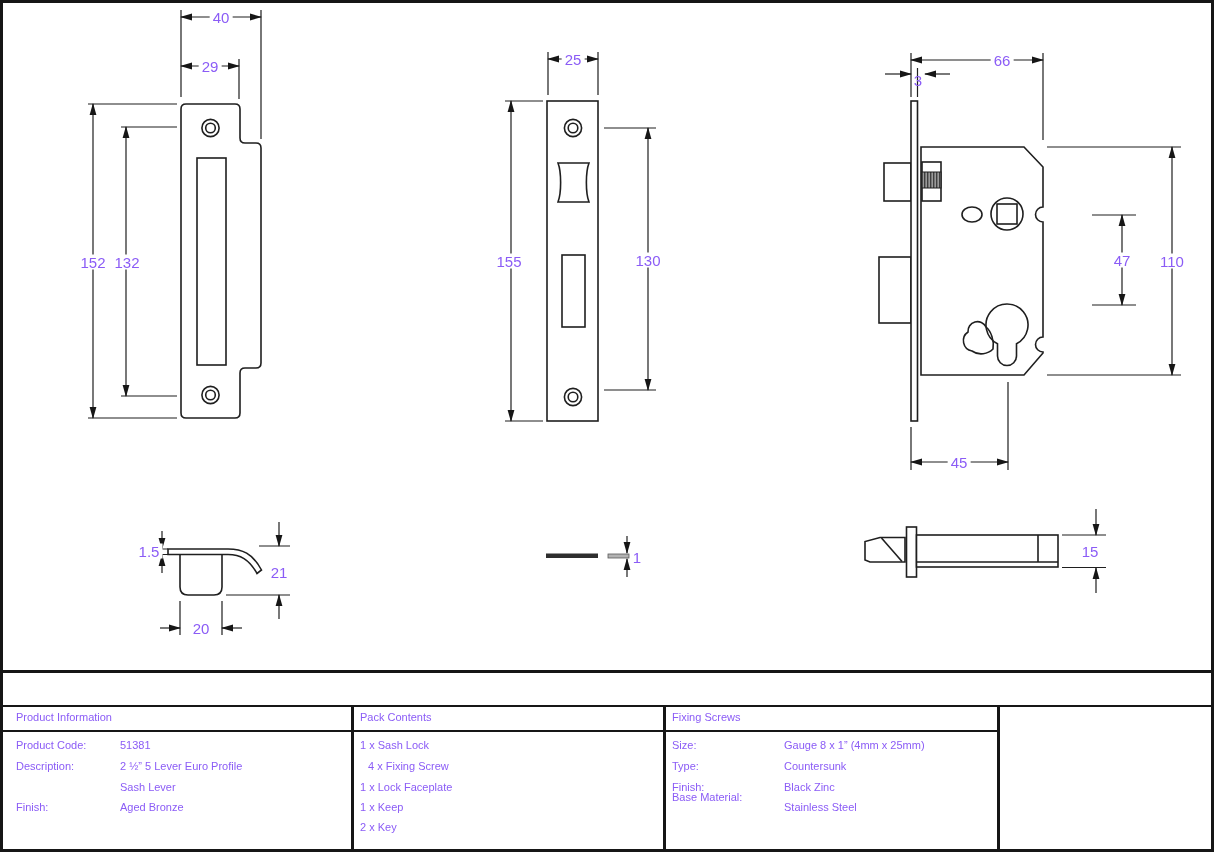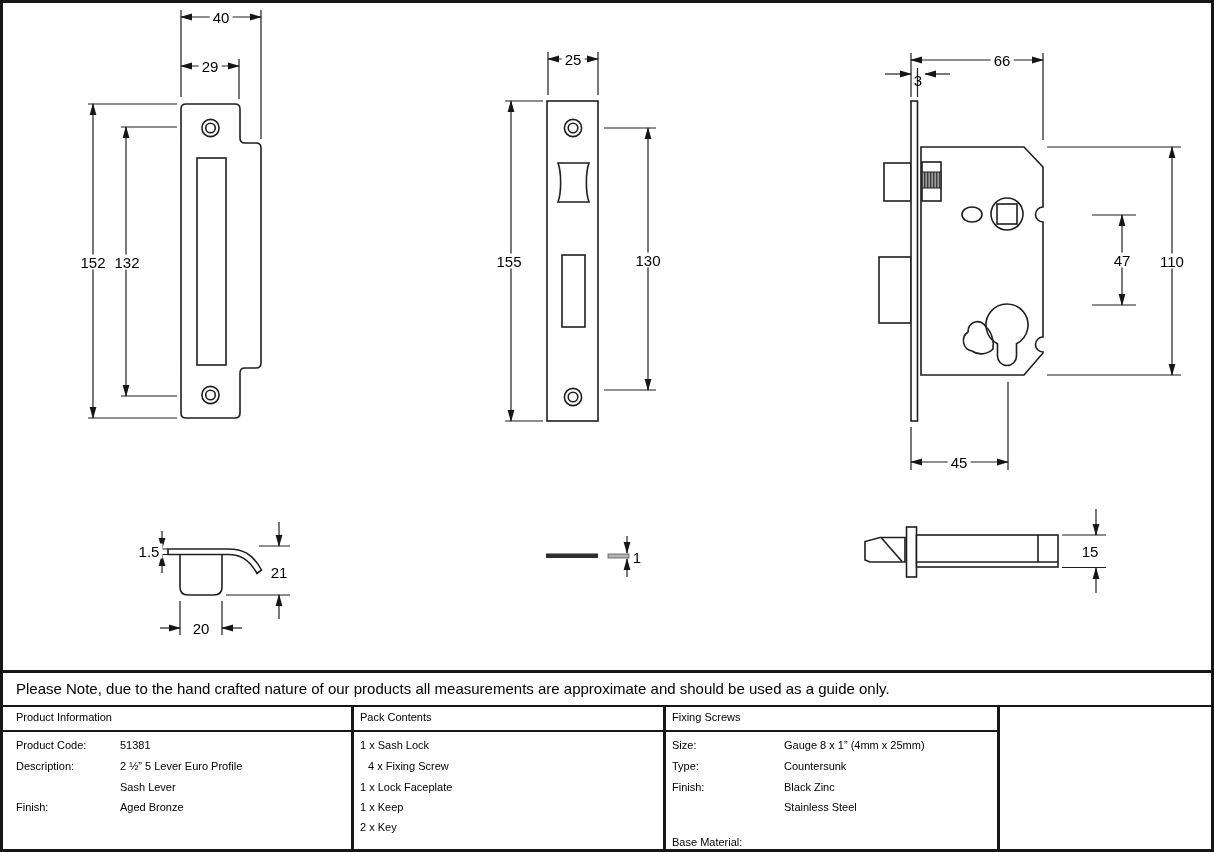--- a/index.html
+++ b/index.html
@@ -1,17 +1,17 @@
 <!DOCTYPE html>
 <html><head>
 <meta charset="utf-8">
 <style>
   html,body{margin:0;padding:0;background:#e8e8e8;}
   .page{position:relative;width:1214px;height:852px;background:#ffffff;
-        font-family:"Liberation Sans",sans-serif;color:#000000;overflow:hidden;margin:0 auto;}
+        font-family:"Liberation Sans",sans-serif;color:#8b5cf6;overflow:hidden;margin:0 auto;}
   .outer-border{position:absolute;inset:0;border:3px solid #161616;pointer-events:none;z-index:30;}
   .hline,.vline{position:absolute;background:#161616;z-index:5;}
   svg.linework{position:absolute;left:0;top:0;z-index:2;}
   .dim-label{position:absolute;transform:translate(-50%,-50%);background:#fff;
              padding:0 3px;font-size:15px;line-height:1;white-space:nowrap;z-index:6;}
   .txt{position:absolute;font-size:11px;line-height:1.2;white-space:nowrap;z-index:6;}
   .note-text{font-size:15px;}
   .logo{position:absolute;z-index:6;}
   .logo-fromthe{font-family:"Liberation Serif",serif;font-size:14.5px;letter-spacing:1px;}
   .logo-diamond{font-size:9px;}
@@ -160,21 +160,20 @@
   <span class="dim-label" style="left:959px;top:462px">45</span>
 
   <span class="dim-label" style="left:149px;top:551px">1.5</span>
   <span class="dim-label" style="left:279px;top:572px">21</span>
   <span class="dim-label" style="left:201px;top:628px">20</span>
 
   <span class="dim-label" style="left:637px;top:557px;padding:0 1px">1</span>
   <span class="dim-label" style="left:1090px;top:551px">15</span>
 
   <div class="hline" style="left:3px;top:670px;width:1208px;height:2.5px"></div>
-  <span class="txt note-text" style="left:16px;top:680px">Please Note, due to the hand crafted nature of our products all measurements are approximate and should be used as a guide only.</span>
 
   <div class="hline" style="left:3px;top:704.5px;width:1208px;height:2.5px"></div>
   <div class="hline" style="left:3px;top:729.5px;width:996px;height:2.5px"></div>
   <div class="vline" style="left:351px;top:704.5px;width:2.5px;height:144.5px"></div>
   <div class="vline" style="left:663px;top:704.5px;width:2.5px;height:144.5px"></div>
   <div class="vline" style="left:997px;top:704.5px;width:2.5px;height:144.5px"></div>
 
   <span class="txt" style="left:16px;top:711px">Product Information</span>
   <span class="txt" style="left:16px;top:739px">Product Code:</span>
   <span class="txt" style="left:120px;top:739px">51381</span>
@@ -191,16 +190,16 @@
   <span class="txt" style="left:360px;top:801px">1 x Keep</span>
   <span class="txt" style="left:360px;top:821px">2 x Key</span>
 
   <span class="txt" style="left:672px;top:711px">Fixing Screws</span>
   <span class="txt" style="left:672px;top:739px">Size:</span>
   <span class="txt" style="left:784px;top:739px">Gauge 8 x 1” (4mm x 25mm)</span>
   <span class="txt" style="left:672px;top:760px">Type:</span>
   <span class="txt" style="left:784px;top:760px">Countersunk</span>
   <span class="txt" style="left:672px;top:781px">Finish:</span>
   <span class="txt" style="left:784px;top:781px">Black Zinc</span>
-  <span class="txt" style="left:672px;top:836px">Base Material:</span>
+  <span class="txt" style="left:672px;top:791px">Base Material:</span>
   <span class="txt" style="left:784px;top:801px">Stainless Steel</span>
 
 </div>
 
 </body></html>

